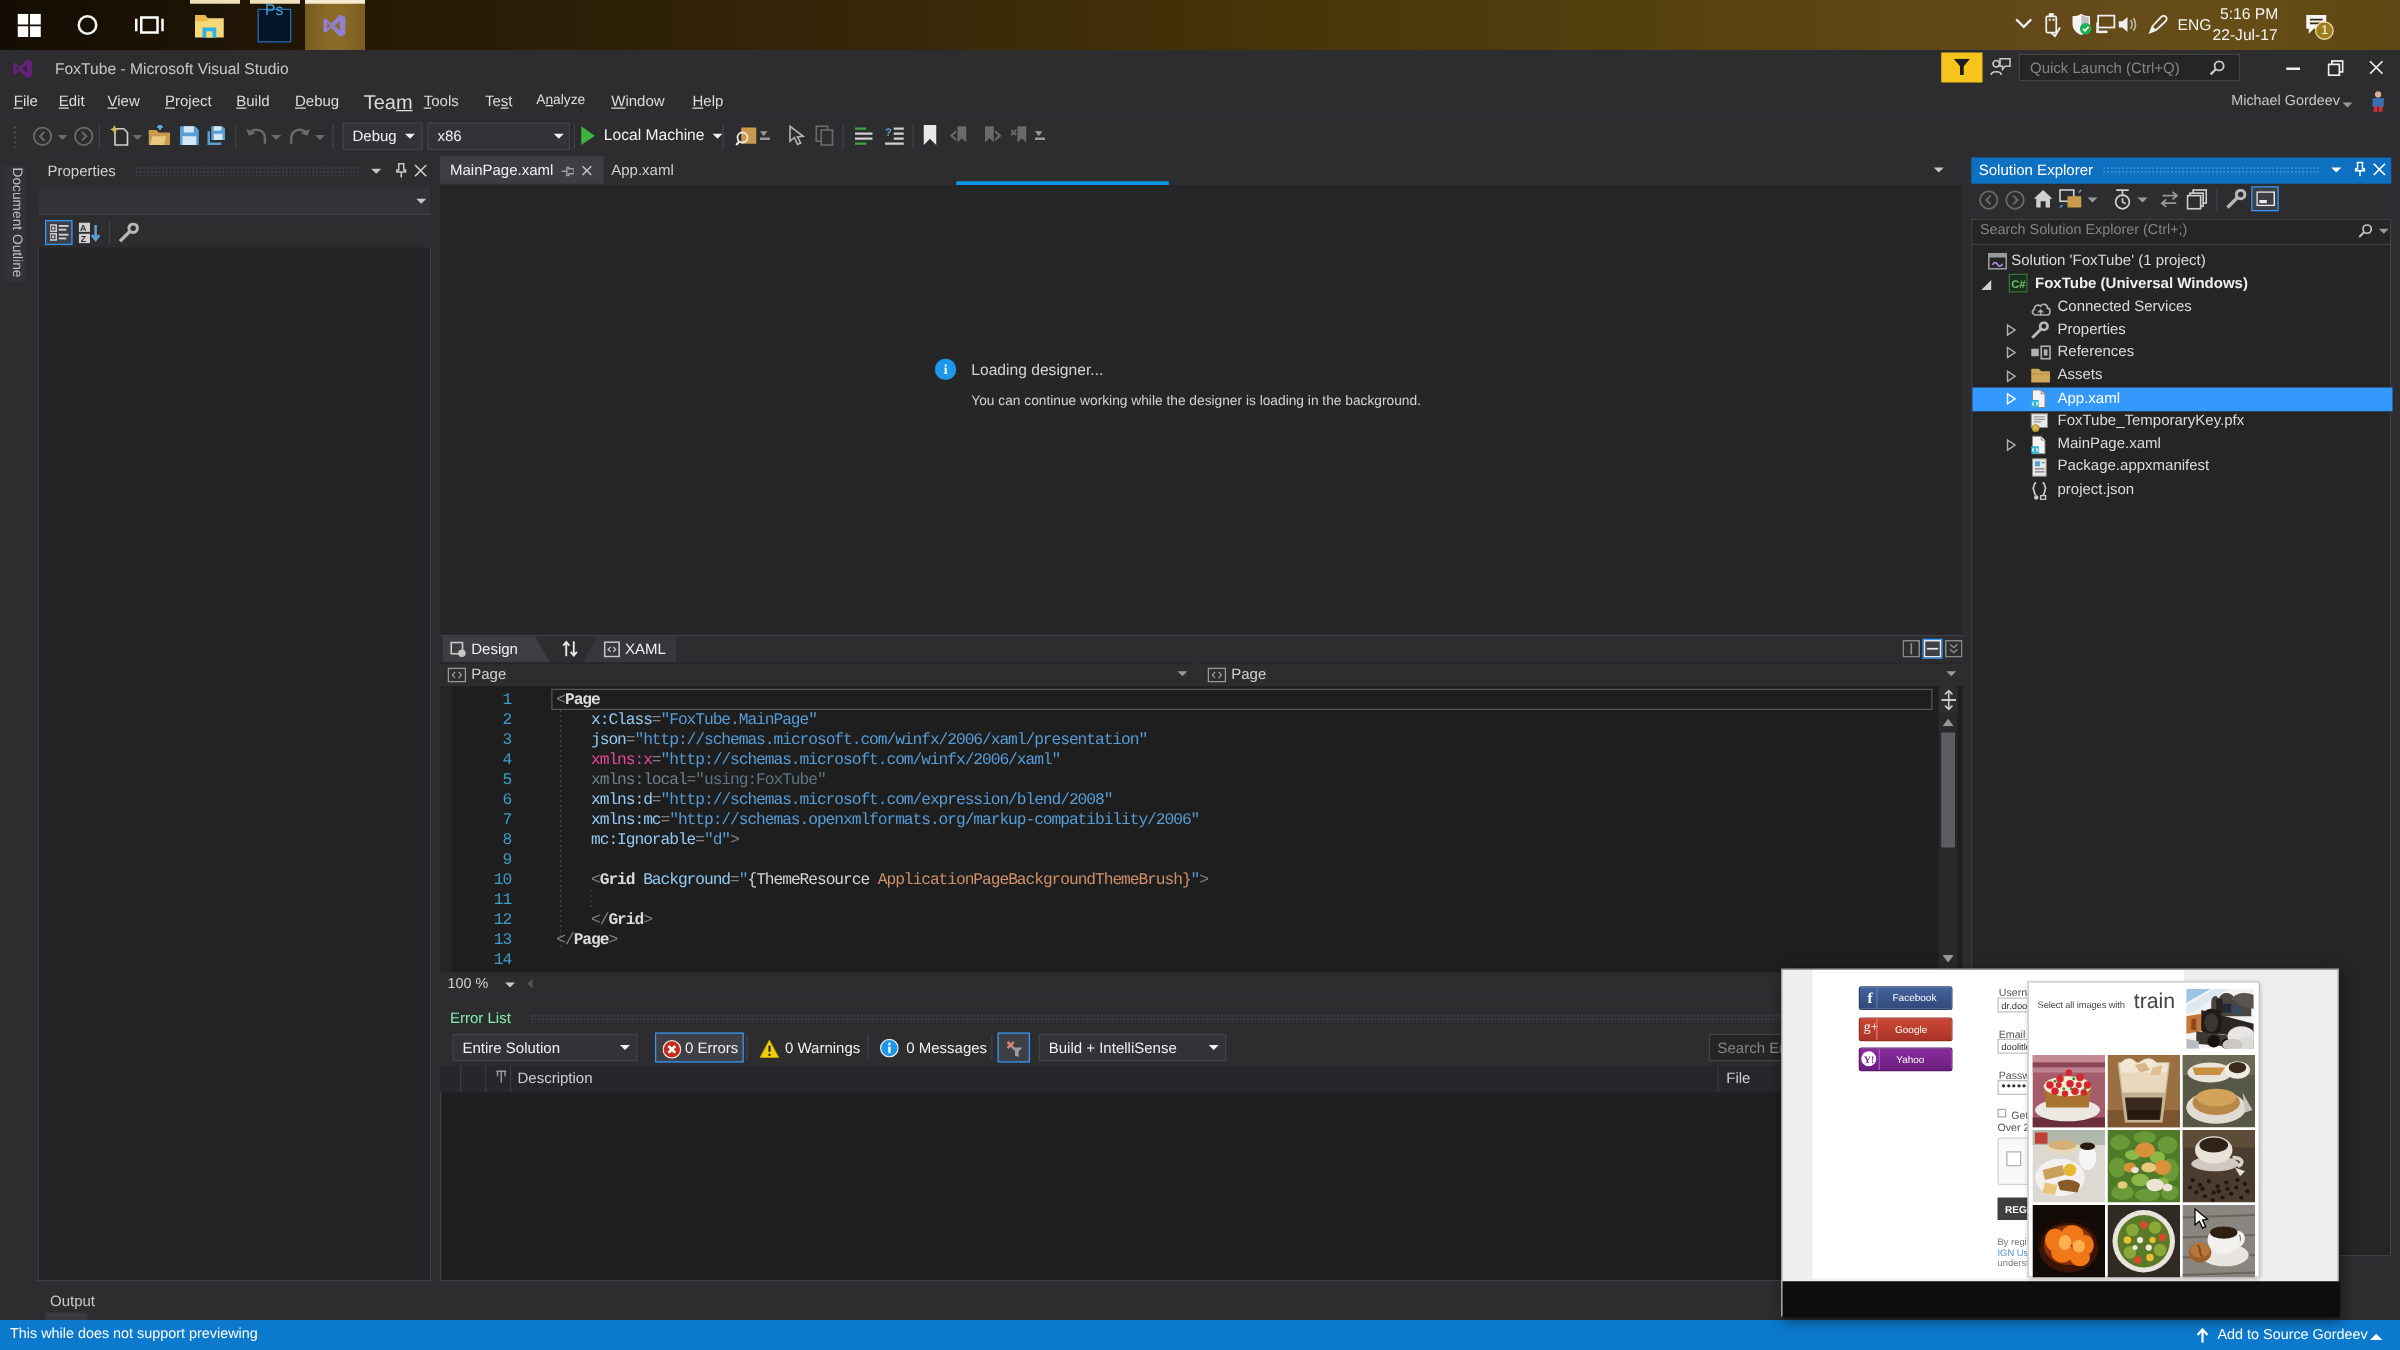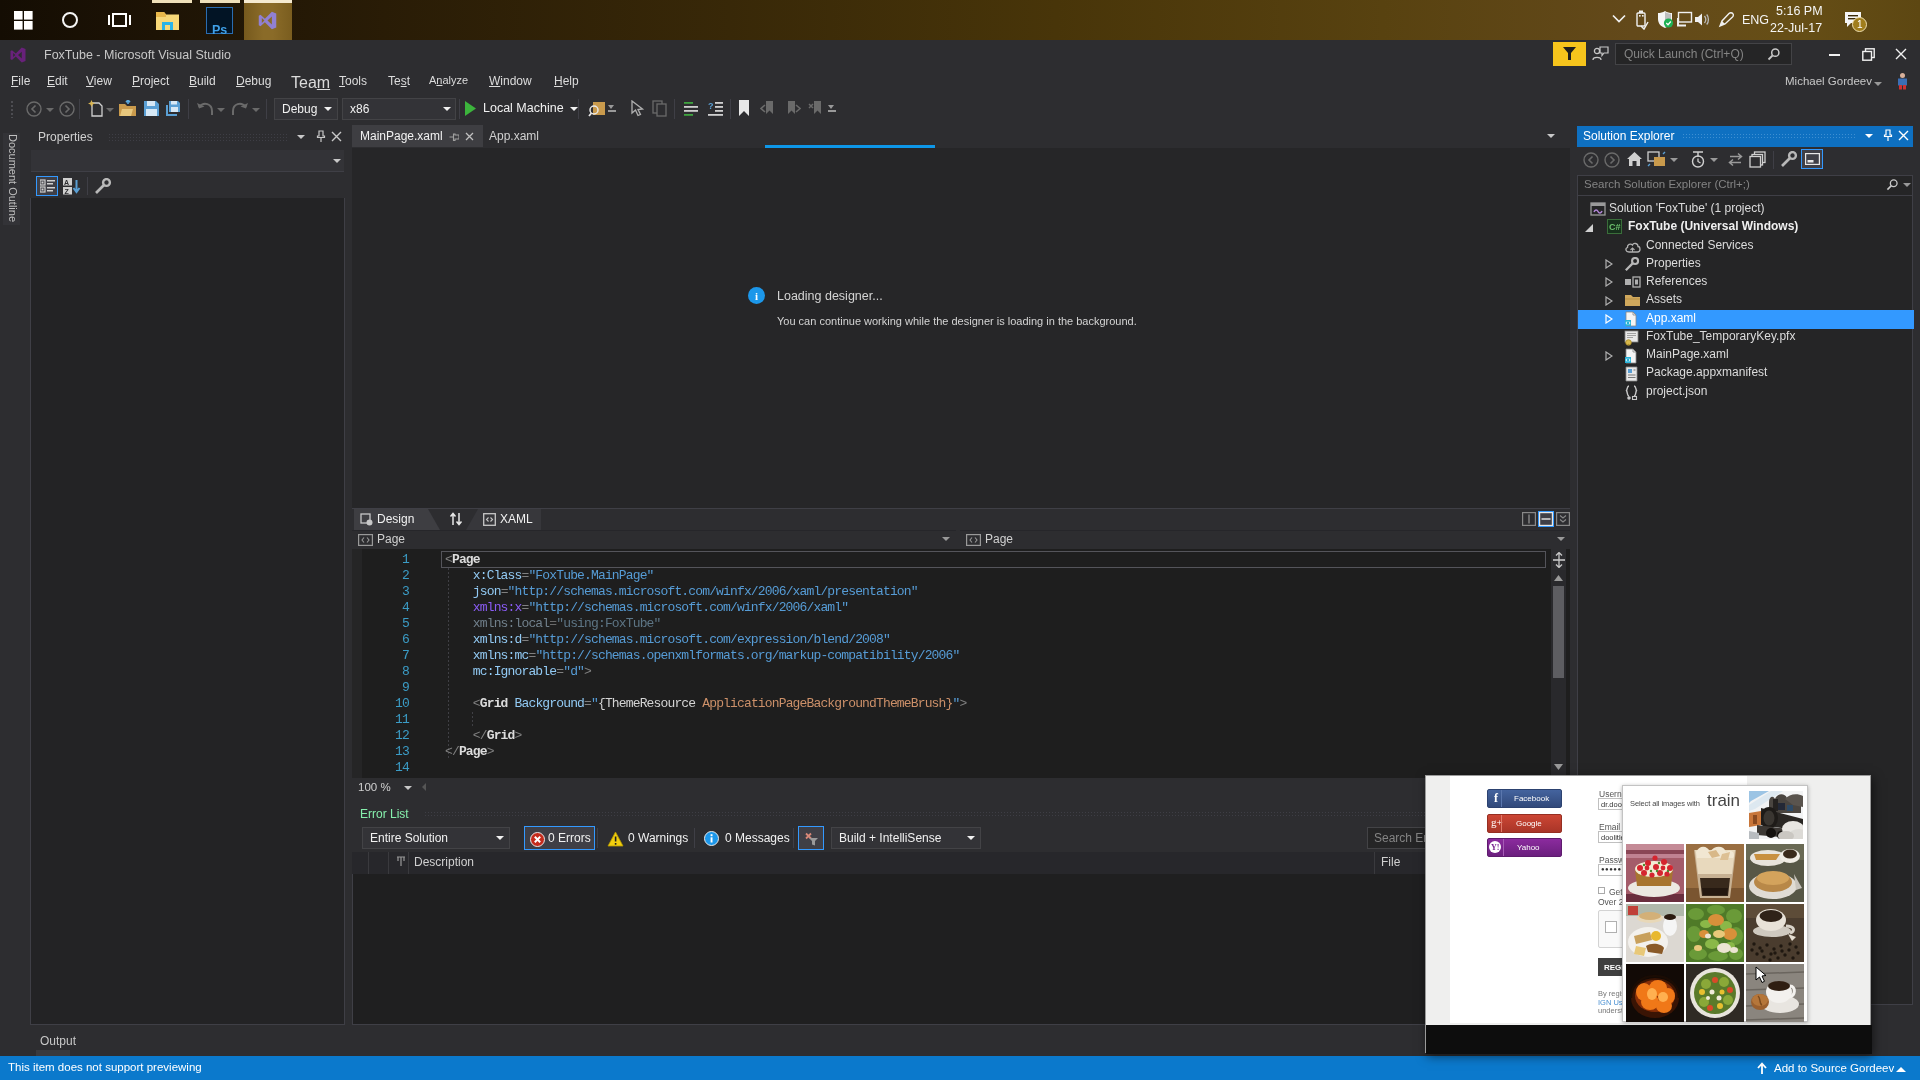--- a/index.html
+++ b/index.html
@@ -37,21 +37,21 @@
   <div class="a" style="left:129px;top:15px;width:2px;height:10px;background:#fff"></div>
 
   <svg class="a" style="left:155px;top:9px" width="25" height="23">
     <path d="M1 3 L9 3 L11 5.5 L24 5.5 L24 21 L1 21 Z" fill="#f7d878"></path>
     <path d="M1 3 L9 3 L11 5.5 L11 8 L1 8 Z" fill="#e8b84b"></path>
     <path d="M7 13 L18 13 L18 21 L7 21 Z" fill="#29b3e8"></path>
     <path d="M10 16 L15 16 L15 21 L10 21 Z" fill="#f7d878"></path>
   </svg>
 
   <div class="a" style="left:206px;top:7px;width:27px;height:27px;background:#021425;border:1.5px solid #2a6cb0"></div>
-  <div class="txt" style="left:212px;top:23px;color:#3fa0e8;font-size:12.5px;font-weight:bold">Ps</div>
+  <div class="txt" style="left:212px;top:1px;color:#3fa0e8;font-size:12.5px;font-weight:normal">Ps</div>
 
   <div class="a" style="left:244px;top:0;width:48px;height:40px;background:linear-gradient(90deg,#76591d,#8a6b28 40%,#8a6b28 60%,#7a5d1f)"></div>
   <svg class="a" style="left:257px;top:10px" width="21" height="21" viewBox="0 0 24 24">
     <path fill="#9180d2" d="M17 2 L22 4 L22 20 L17 22 L9 14 L4 18.5 L2 17.5 L2 6.5 L4 5.5 L9 10 Z M5.5 9.2 L5.5 14.8 L8.5 12 Z M12 12 L17 16.5 L17 7.5 Z"></path>
   </svg>
 
   <div class="a" style="left:152px;top:0;width:40px;height:2.5px;background:#efe0ba"></div>
   <div class="a" style="left:200px;top:0;width:40px;height:2.5px;background:#efe0ba"></div>
   <div class="a" style="left:244px;top:0;width:48px;height:2.5px;background:#f5ead0"></div>
 
@@ -394,21 +394,21 @@
 11
 12
 13
 14</div>
     <div class="a" style="left:89px;top:2px;width:1105px;height:17px;border:1px solid #54545a"></div>
     <div class="a" style="left:96px;top:19px;width:1px;height:192px;background-image:linear-gradient(#404045 50%, transparent 50%);background-size:1px 4px"></div>
     <div class="a" style="left:120px;top:163px;width:1px;height:16px;background-image:linear-gradient(#404045 50%, transparent 50%);background-size:1px 4px"></div>
     <div class="a mono" id="codetext" style="left:93px;top:3px;line-height:16px"><span style="color:#808080">&lt;</span><span style="color:#dcdcdc;font-weight:bold">Page</span>
 <span style="color:#92caf4">    x:Class</span><span style="color:#808080">=</span><span style="color:#569cd6">"FoxTube.MainPage"</span>
 <span style="color:#92caf4">    json</span><span style="color:#808080">=</span><span style="color:#569cd6">"http://schemas.microsoft.com/winfx/2006/xaml/presentation"</span>
-<span style="color:#8b5cf6">    xmlns:x</span><span style="color:#808080">=</span><span style="color:#569cd6">"http://schemas.microsoft.com/winfx/2006/xaml"</span>
+<span style="color:#ec4899">    xmlns:x</span><span style="color:#808080">=</span><span style="color:#569cd6">"http://schemas.microsoft.com/winfx/2006/xaml"</span>
 <span style="color:#71808c">    xmlns:local</span><span style="color:#6a6a6a">=</span><span style="color:#5d7585">"using:FoxTube"</span>
 <span style="color:#92caf4">    xmlns:d</span><span style="color:#808080">=</span><span style="color:#569cd6">"http://schemas.microsoft.com/expression/blend/2008"</span>
 <span style="color:#92caf4">    xmlns:mc</span><span style="color:#808080">=</span><span style="color:#569cd6">"http://schemas.openxmlformats.org/markup-compatibility/2006"</span>
 <span style="color:#92caf4">    mc:Ignorable</span><span style="color:#808080">=</span><span style="color:#569cd6">"d"</span><span style="color:#808080">&gt;</span>
 
 <span style="color:#808080">    &lt;</span><span style="color:#dcdcdc;font-weight:bold">Grid</span> <span style="color:#92caf4">Background</span><span style="color:#808080">=</span><span style="color:#569cd6">"</span><span style="color:#d4d4d4">{ThemeResource</span><span style="color:#cc9069"> ApplicationPageBackgroundThemeBrush}</span><span style="color:#569cd6">"</span><span style="color:#808080">&gt;</span>
 
 <span style="color:#808080">    &lt;/</span><span style="color:#dcdcdc;font-weight:bold">Grid</span><span style="color:#808080">&gt;</span>
 <span style="color:#808080">&lt;/</span><span style="color:#dcdcdc;font-weight:bold">Page</span><span style="color:#808080">&gt;</span></div>
 
@@ -648,21 +648,21 @@
     </svg>
     <div class="txt" style="left:68px;top:188px;font-size:12px">project.json</div>
   </div>
 </div>
 
 <div class="a" style="left:0;top:1028px;width:1920px;height:28px;background:#2d2d30">
   <div class="txt" style="left:40px;top:6px;color:#c8c8c8;font-size:12px">Output</div>
   <div class="a" style="left:36px;top:22px;width:34px;height:6px;background:#3a3a3e"></div>
 </div>
 <div class="a" style="left:0;top:1056px;width:1920px;height:24px;background:#0b79cc">
-  <div class="txt" style="left:8px;top:5px;color:#fff;font-size:11.5px">This item does not support previewing</div>
+  <div class="txt" style="left:8px;top:5px;color:#fff;font-size:11.5px">This while does not support previewing</div>
   <svg class="a" style="left:1756px;top:5px" width="12" height="14">
       <path d="M6 13 L6 3 M2 7 L6 2.5 L10 7" stroke="#fff" stroke-width="1.8" fill="none"></path>
     </svg>
   <div class="txt" style="left:1774px;top:6px;color:#fff;font-size:11.5px">Add to Source Gordeev</div>
   <div class="a" style="left:1896px;top:11px;width:0;height:0;border-left:5px solid transparent;border-right:5px solid transparent;border-bottom:5px solid #fff"></div>
 </div>
 
 <div class="a" id="popup" style="left:1425px;top:775px;width:446px;height:278px;background:#efefee;border:1px solid #9a9a9a;box-shadow:2px 3px 10px rgba(0,0,0,0.55)">
   <div class="a" style="left:0;top:249px;width:446px;height:29px;background:#0d0d0d"></div>
   <div class="a" style="left:24px;top:0;width:297px;height:247px;background:#fff"></div>

